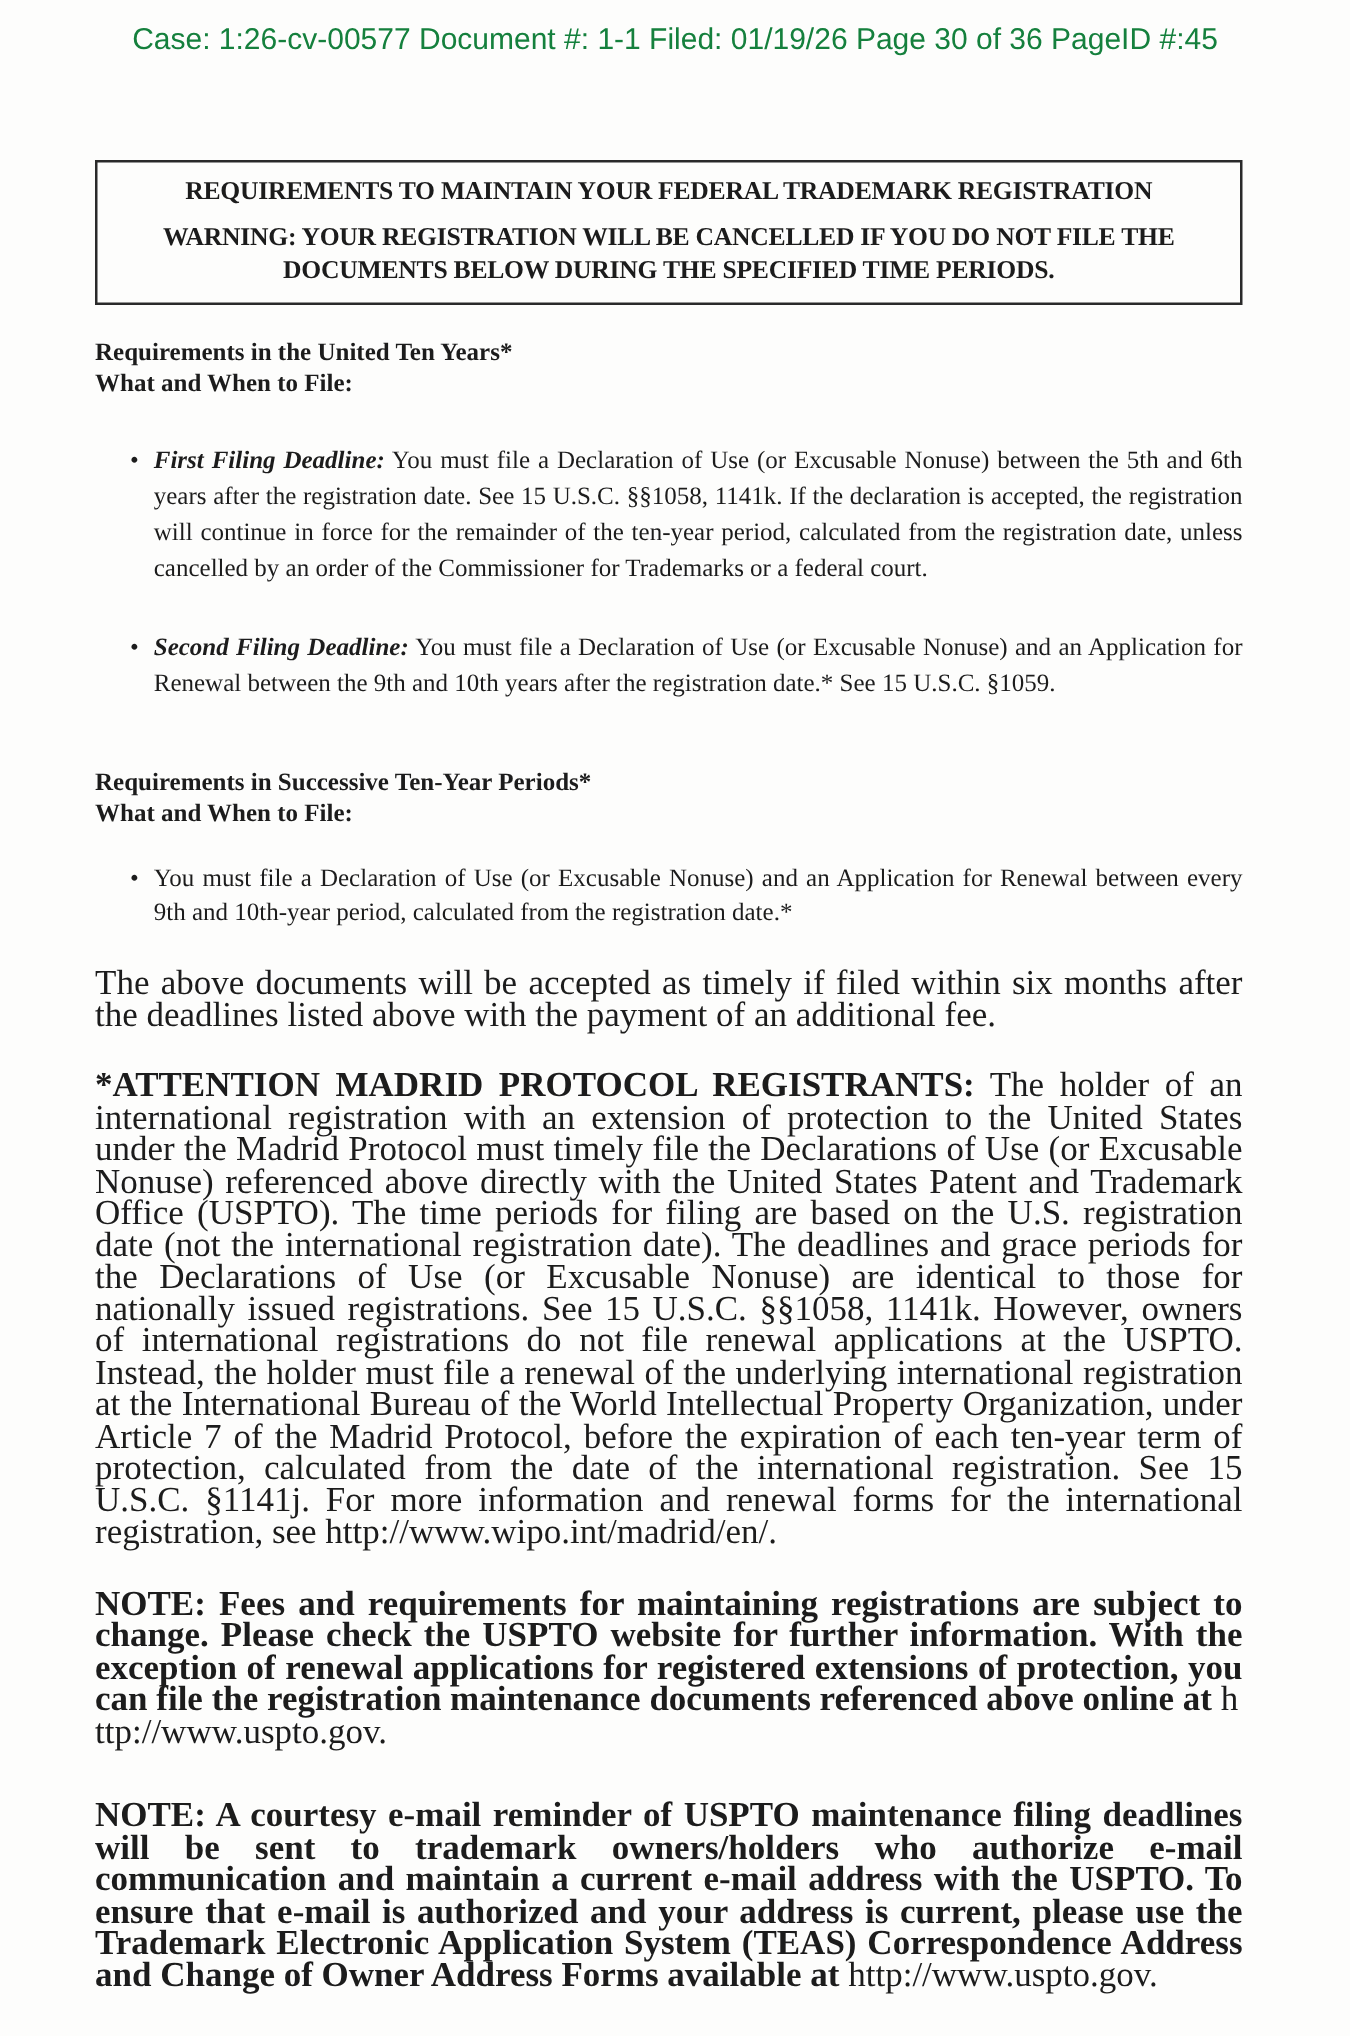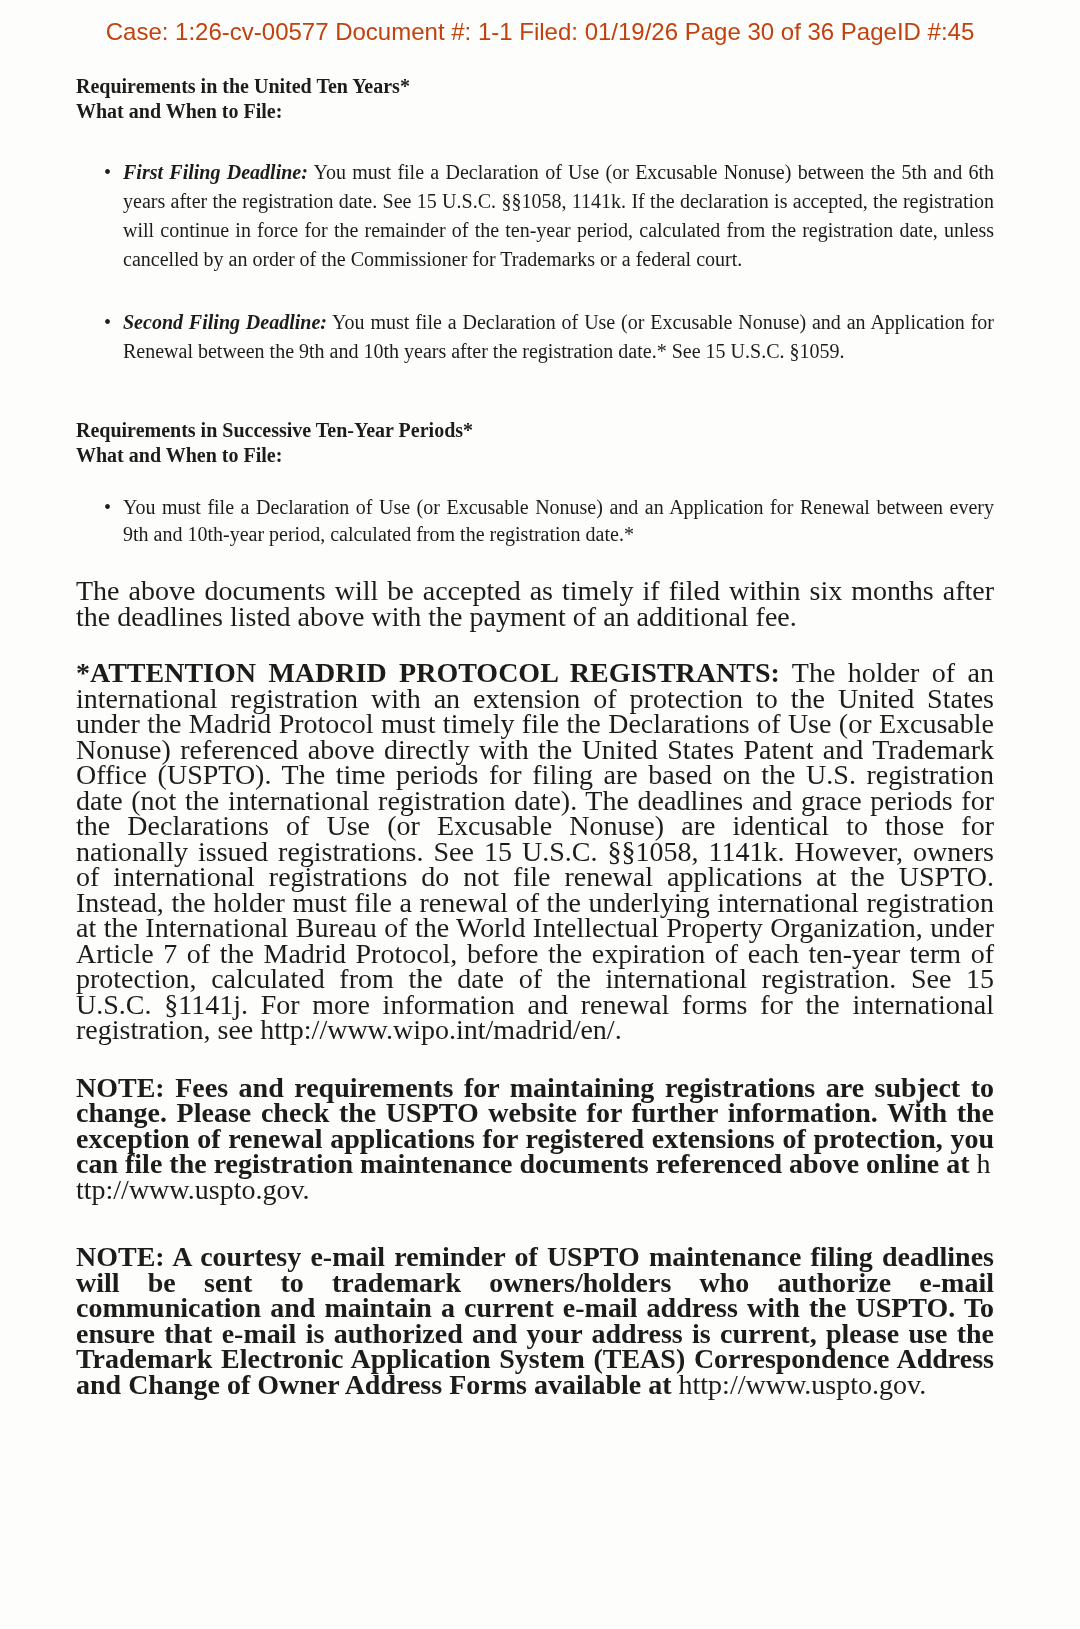--- a/index.html
+++ b/index.html
@@ -13,21 +13,21 @@
     color: #1c1c1c;
     font-family: "Liberation Serif", "DejaVu Serif", serif;
     overflow: hidden;
   }
   .court-header {
     padding-top: 16px;
     text-align: center;
     font-family: "Liberation Sans", "DejaVu Sans", sans-serif;
     font-size: 24px;
     line-height: 32px;
-    color: #c2410c;
+    color: #15803d;
   }
   .content {
     padding: 0 86px 0 76px;
   }
   .warning-box {
     margin-top: 80px;
     border: 2px solid #2a2a2a;
     padding: 10px 18px 13px 18px;
     text-align: center;
   }
@@ -93,20 +93,24 @@
 </style>
 </head>
 <body>
 
 <div class="page">
 
   <div class="court-header">Case: 1:26-cv-00577 Document #: 1-1 Filed: 01/19/26 Page 30 of 36 PageID #:45</div>
 
   <div class="content">
 
+    <div class="warning-box">
+      <div class="box-title">REQUIREMENTS TO MAINTAIN YOUR FEDERAL TRADEMARK REGISTRATION</div>
+      <div class="box-warning">WARNING: YOUR REGISTRATION WILL BE CANCELLED IF YOU DO NOT FILE THE DOCUMENTS BELOW DURING THE SPECIFIED TIME PERIODS.</div>
+    </div>
 
     <div class="sec-heading">Requirements in the United Ten  Years*</div>
     <div class="sec-subheading">What and When to File:</div>
 
     <div class="bullet-item">
       <span class="bullet-dot">•</span>
       <span class="bi">First Filing Deadline:</span>
       <span>You must file a Declaration of Use (or Excusable Nonuse) between the 5th and 6th years after the registration date.  See 15 U.S.C. §§1058, 1141k.  If the declaration is accepted, the registration will continue in force for the remainder of the ten-year period, calculated from the registration date, unless cancelled by an order of the Commissioner for Trademarks or a federal court.</span>
     </div>
 

